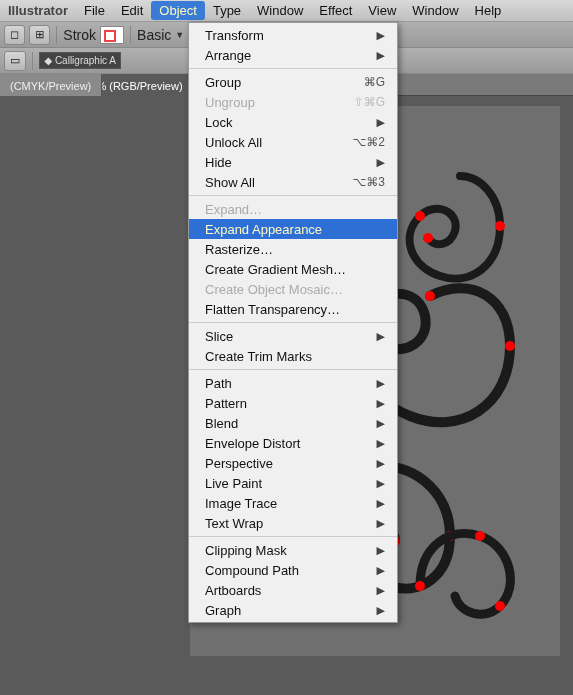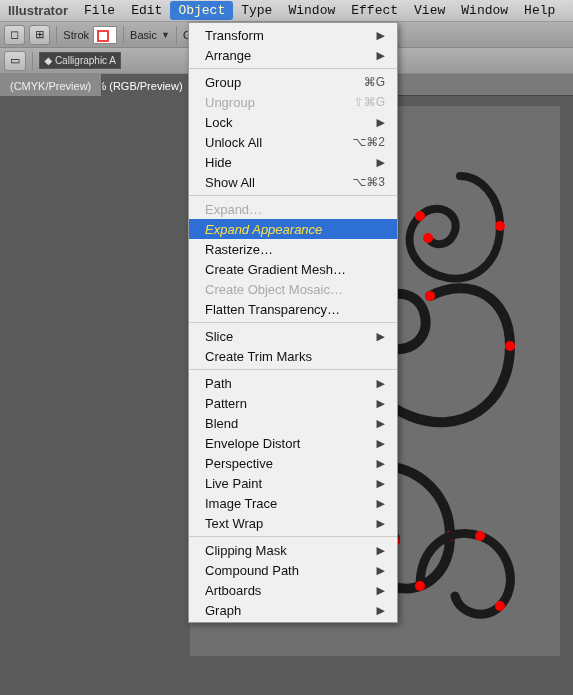--- a/index.html
+++ b/index.html
@@ -25,21 +25,20 @@
       align-items: center;
       border-bottom: 1px solid #999;
       z-index: 100;
     }
     .menu-bar-item {
       padding: 2px 8px;
       font-size: 13px;
       color: #111;
       cursor: default;
       white-space: nowrap;
-      font-family: Liberation Mono, monospace;
     }
     .menu-bar-item.active {
       background: #3a7bd5;
       color: #fef9c3;
       border-radius: 3px;
     }
     .menu-bar-logo {
       padding: 2px 8px;
       font-size: 13px;
       font-weight: bold;
@@ -75,21 +74,21 @@
       align-items: center;
       gap: 2px;
     }
     .toolbar-separator {
       width: 1px;
       height: 18px;
       background: #888;
       margin: 0 2px;
     }
     .toolbar-label {
-      font-size: 11px;
+      font-size: 14px;
       color: #222;
     }
 
     
     .canvas-area {
       position: absolute;
       top: 74px;
       left: 0;
       width: 573px;
       height: 621px;
@@ -161,22 +160,21 @@
       justify-content: space-between;
       padding: 2px 12px 2px 16px;
       font-size: 13px;
       color: #111;
       cursor: default;
       white-space: nowrap;
       height: 20px;
     }
     .menu-item.highlighted {
       background: #2e6fd5;
-      color: #fde047;
-      font-style: italic;
+      color: #fef9c3;
     }
     .menu-item.disabled {
       color: #aaa;
     }
     .menu-item .shortcut {
       font-size: 12px;
       color: #555;
       margin-left: 20px;
     }
     .menu-item .arrow {

